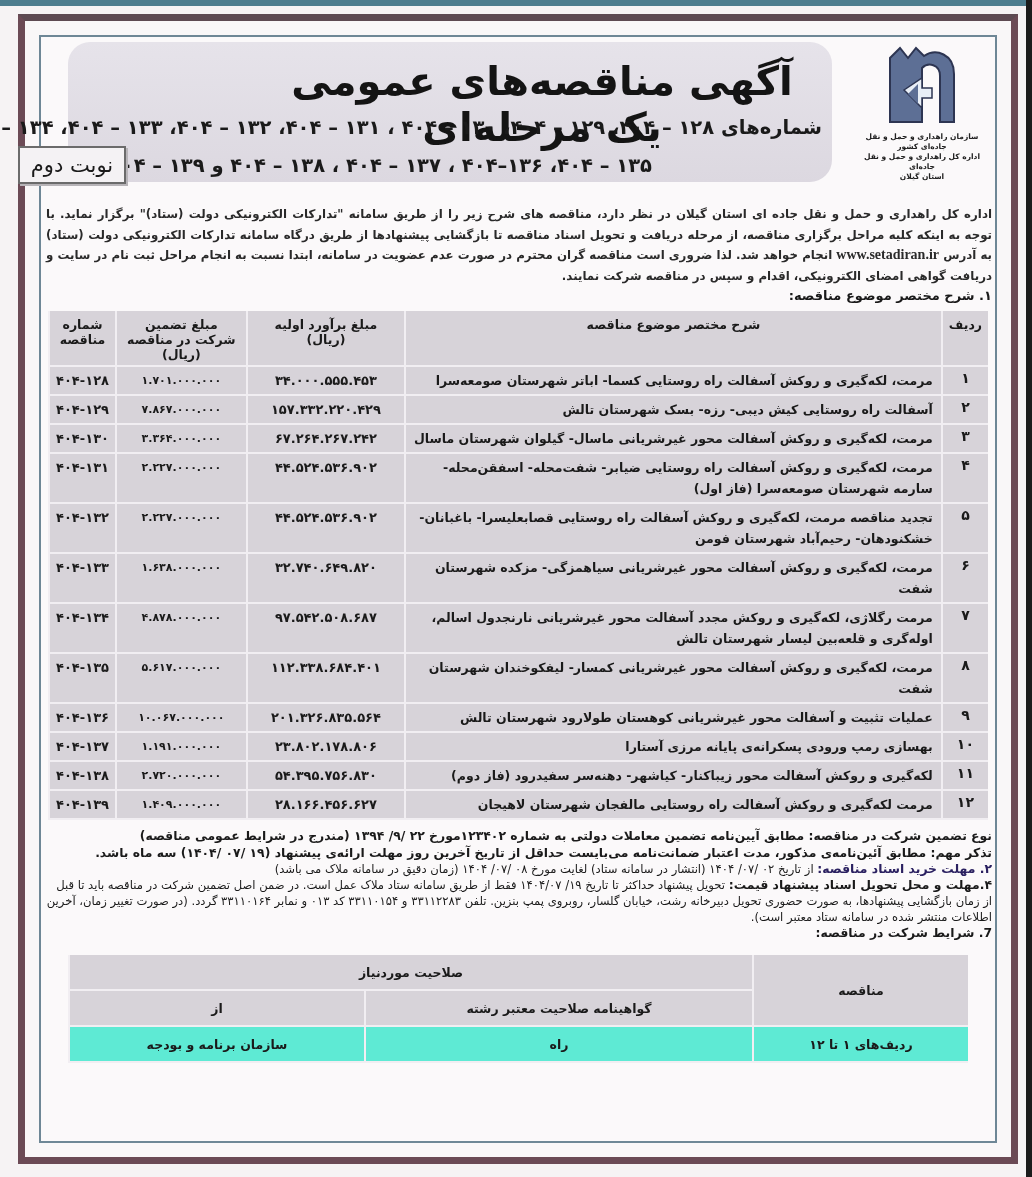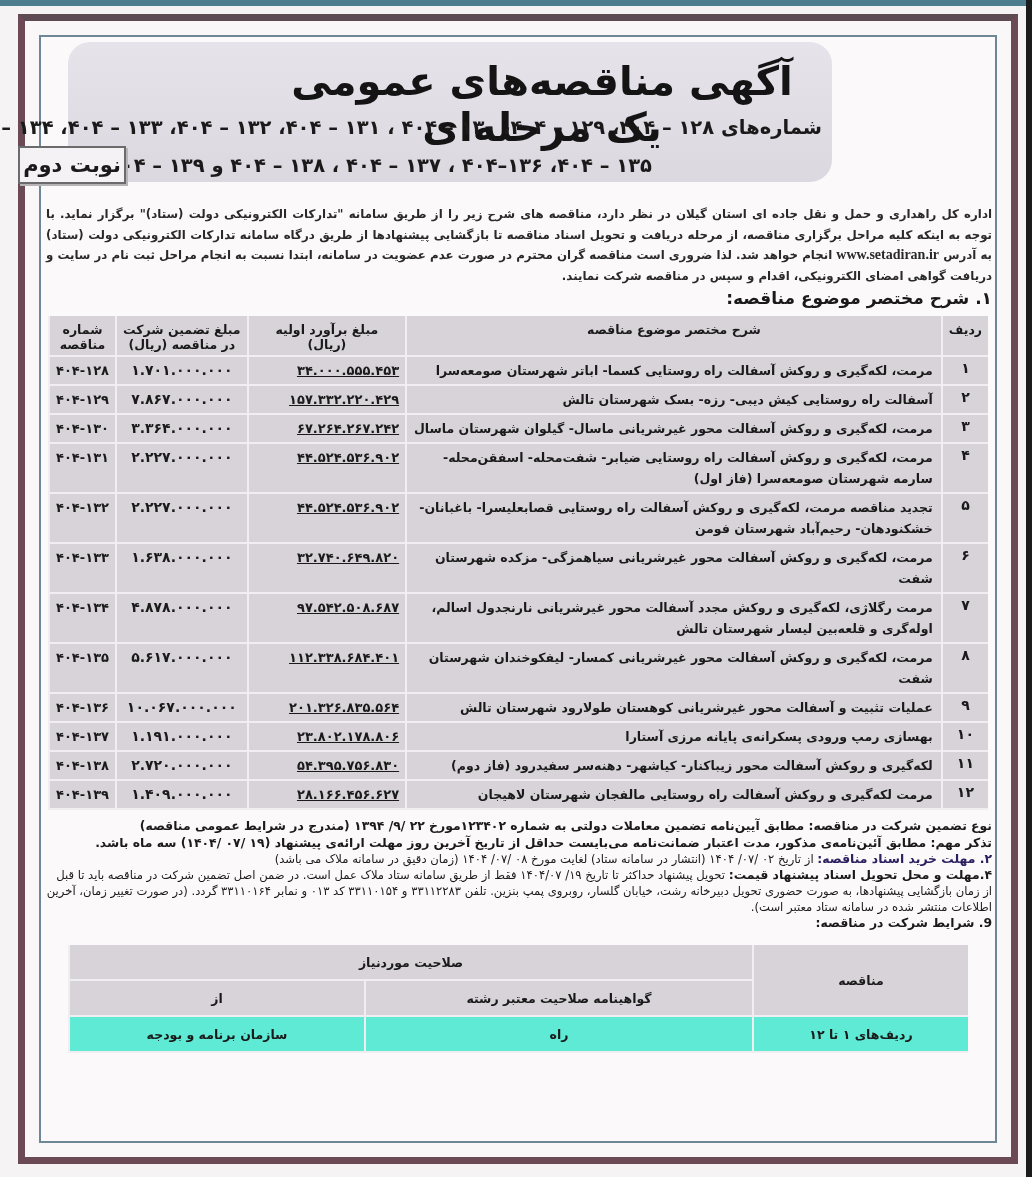--- a/index.html
+++ b/index.html
@@ -33,37 +33,37 @@
   }
   .title {
     position: absolute; right: 170px; top: 24px; width: 560px; text-align: center;
     font-size: 40px; font-weight: 900; color: #141414; letter-spacing: -0.5px;
     font-family: "DejaVu Sans", sans-serif;
   }
   .numbers-1 { position: absolute; right: 170px; left: 4px; top: 82px; font-size: 19.5px; font-weight: 900; text-align: right; white-space: nowrap; }
   .numbers-2 { position: absolute; right: 340px; left: 120px; top: 120px; font-size: 19.5px; font-weight: 900; text-align: center; white-space: nowrap; }
   .badge {
     position: absolute; left: -22px; top: 112px; width: 108px; height: 38px;
-    border: 2px solid #6b6b6b; background: #f4f2f4; font-size: 21px; font-weight: 700;
+    border: 2px solid #6b6b6b; background: #f4f2f4; font-size: 21px; font-weight: 400;
     text-align: center; line-height: 34px; box-shadow: 2px 2px 0 #b7b4b8;
   }
 
   
   .intro { margin-top: 10px; font-size: 11.8px; line-height: 20.5px; text-align: justify; font-weight: bold; color: #2a2a2a; padding-left: 6px; }
   .intro .url { font-family: "Liberation Serif", serif; font-size: 14px; font-weight: bold; }
-  .section-title { font-size: 17px; font-weight: 900; margin-top: 2px; margin-left: 44px; }
+  .section-title { font-size: 13px; font-weight: 900; margin-top: 2px; margin-left: 44px; }
 
   
   table.main { width: 940px; margin-top: 8px; margin-right: 4px; border-collapse: separate; border-spacing: 0; font-size: 12.5px; }
   table.main th, table.main td { background: #d7d3d9; border-bottom: 2px solid #f1eef2; border-left: 2px solid #f1eef2; padding: 3px 6px; vertical-align: top; }
   table.main th { font-weight: 900; font-size: 12.5px; height: 40px; vertical-align: top; padding-top: 6px; text-align: center; }
   table.main td.idx { width: 34px; text-align: center; font-weight: bold; font-size: 14px; }
   table.main td.desc { width: 556px; text-align: right; font-weight: bold; line-height: 21px; padding-right: 8px; }
-  table.main td.num { width: 160px; font-weight: bold; font-size: 13px; line-height: 21px; text-decoration: underline; }
-  table.main td.guar { width: 132px; text-align: center; font-weight: bold; font-size: 14px; line-height: 21px; }
+  table.main td.num { width: 160px; text-align: center; font-weight: bold; font-size: 13px; line-height: 21px; }
+  table.main td.guar { width: 132px; text-align: center; font-weight: bold; font-size: 11px; line-height: 21px; }
   table.main td.code { font-weight: bold; font-size: 13px; line-height: 21px; }
   table.main th.idx-h { text-align: right; }
 
   
   .notes { margin-top: 8px; font-size: 11.6px; line-height: 16px; padding-left: 4px; }
   .notes .bold-line { font-weight: 700; font-size: 12.4px; line-height: 16.5px; }
   .notes .lbl { font-weight: 900; font-size: 12.4px; }
   .notes .lbl.purple { color: #2a2060; }
   .notes p { margin: 0; }
 
@@ -85,20 +85,32 @@
   <div class="frame-inner"></div>
 </div>
 
 <div class="watermark">ParsNamadData</div>
 
 <div class="content">
 
   <div class="header">
     <div class="title-panel"></div>
 
+    <div class="logo-box">
+      <svg class="logo-svg" viewBox="0 0 72 82">
+        <path d="M4 78 L4 14 L14 4 L22 14 L30 4 L38 12 C50 4 68 10 68 30 L68 78 L54 78 L54 32 C54 20 42 18 36 24 L36 78 Z" fill="#5d6f95" stroke="#2d3552" stroke-width="2"></path>
+        <path d="M18 46 L36 64 L36 54 L46 54 L46 44 L36 44 L36 34 Z" fill="#e8eef6" stroke="#2d3552" stroke-width="1.5"></path>
+        <path d="M22 50 L32 40 L32 60 Z" fill="#5d6f95"></path>
+      </svg>
+      <div class="logo-text">
+        <div>سازمان راهداری و حمل و نقل جاده‌ای کشور</div>
+        <div>اداره کل راهداری و حمل و نقل جاده‌ای</div>
+        <div>استان گیلان</div>
+      </div>
+    </div>
 
     <div class="title">آگهی مناقصه‌های عمومی یک مرحله‌ای</div>
     <div class="numbers-1">شماره‌های ۱۲۸ – ۴۰۴، ۱۲۹ – ۴۰۴، ۱۳۰ – ۴۰۴ ، ۱۳۱ – ۴۰۴، ۱۳۲ – ۴۰۴، ۱۳۳ – ۴۰۴، ۱۳۴ – ۴۰۴</div>
     <div class="numbers-2">۱۳۵ – ۴۰۴، ۱۳۶–۴۰۴ ، ۱۳۷ – ۴۰۴ ، ۱۳۸ – ۴۰۴ و ۱۳۹ – ۴۰۴</div>
     <div class="badge">نوبت دوم</div>
   </div>
 
   <div class="intro">
     <span>اداره کل راهداری و حمل و نقل جاده ای استان گیلان در نظر دارد، مناقصه های شرح زیر را از طریق سامانه "تدارکات الکترونیکی دولت (ستاد)" برگزار نماید. با توجه به اینکه کلیه مراحل برگزاری مناقصه، از مرحله دریافت و تحویل اسناد مناقصه تا بازگشایی پیشنهادها از طریق درگاه سامانه تدارکات الکترونیکی دولت (ستاد) به آدرس</span>
     <span class="url" dir="ltr">www.setadiran.ir</span>
@@ -202,21 +214,21 @@
           <td class="code">۴۰۴-۱۳۹</td>
         </tr>
     </tbody>
   </table>
 
   <div class="notes">
     <p class="bold-line">نوع تضمین شرکت در مناقصه: مطابق آیین‌نامه تضمین معاملات دولتی به شماره ۱۲۳۴۰۲مورخ ۲۲ /۹/ ۱۳۹۴ (مندرج در شرایط عمومی مناقصه)</p>
     <p class="bold-line">تذکر مهم: مطابق آئین‌نامه‌ی مذکور، مدت اعتبار ضمانت‌نامه می‌بایست حداقل از تاریخ آخرین روز مهلت ارائه‌ی پیشنهاد (۱۹ /۰۷ /۱۴۰۴) سه ماه باشد.</p>
     <p><span class="lbl purple">۲. مهلت خرید اسناد مناقصه:</span> <span>از تاریخ ۰۲ /۰۷/ ۱۴۰۴ (انتشار در سامانه ستاد) لغایت مورخ ۰۸ /۰۷/ ۱۴۰۴ (زمان دقیق در سامانه ملاک می باشد)</span></p>
     <p><span class="lbl">۴.مهلت و محل تحویل اسناد پیشنهاد قیمت:</span> <span>تحویل پیشنهاد حداکثر تا تاریخ ۱۹/ ۱۴۰۴/۰۷ فقط از طریق سامانه ستاد ملاک عمل است. در ضمن اصل تضمین شرکت در مناقصه باید تا قبل از زمان بازگشایی پیشنهادها، به صورت حضوری تحویل دبیرخانه رشت، خیابان گلسار، روبروی پمپ بنزین. تلفن ۳۳۱۱۲۲۸۳ و ۳۳۱۱۰۱۵۴ کد ۰۱۳ و نمابر ۳۳۱۱۰۱۶۴ گردد. (در صورت تغییر زمان، آخرین اطلاعات منتشر شده در سامانه ستاد معتبر است).</span></p>
-    <p class="lbl">9. شرایط شرکت در مناقصه:</p>
+    <p class="lbl">7. شرایط شرکت در مناقصه:</p>
   </div>
 
   <table class="qual">
     <tbody>
         <tr>
       <td class="tender" rowspan="2">مناقصه</td>
       <td colspan="2">صلاحیت موردنیاز</td>
     </tr>
     <tr>
       <td>گواهینامه صلاحیت معتبر رشته</td>

